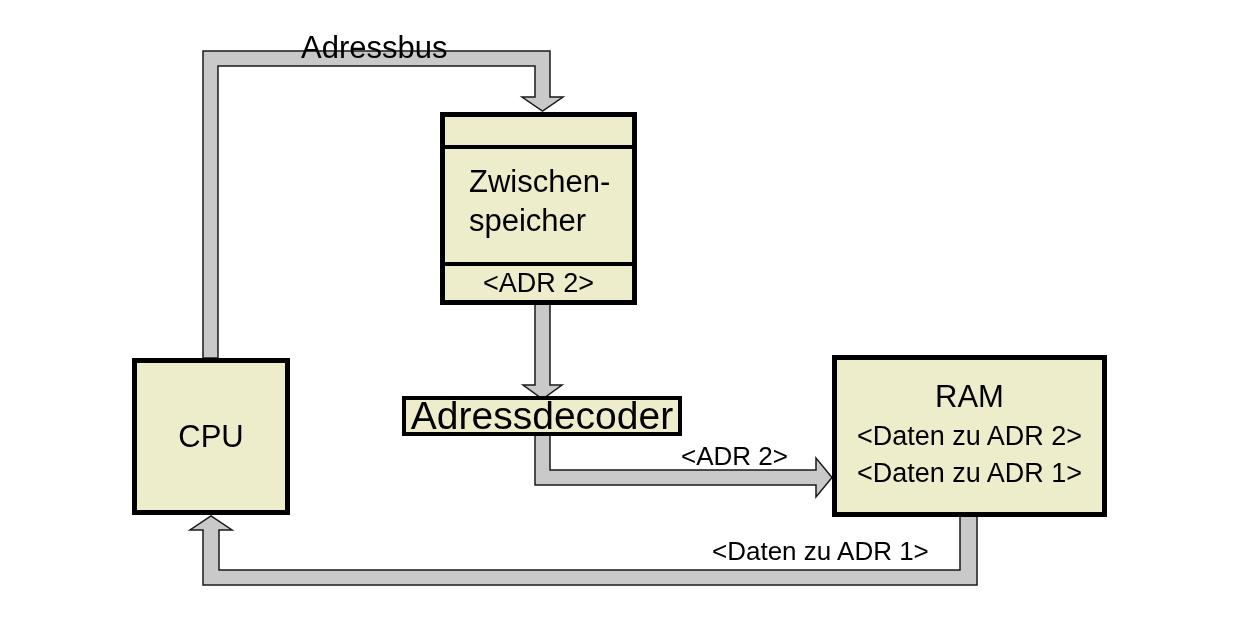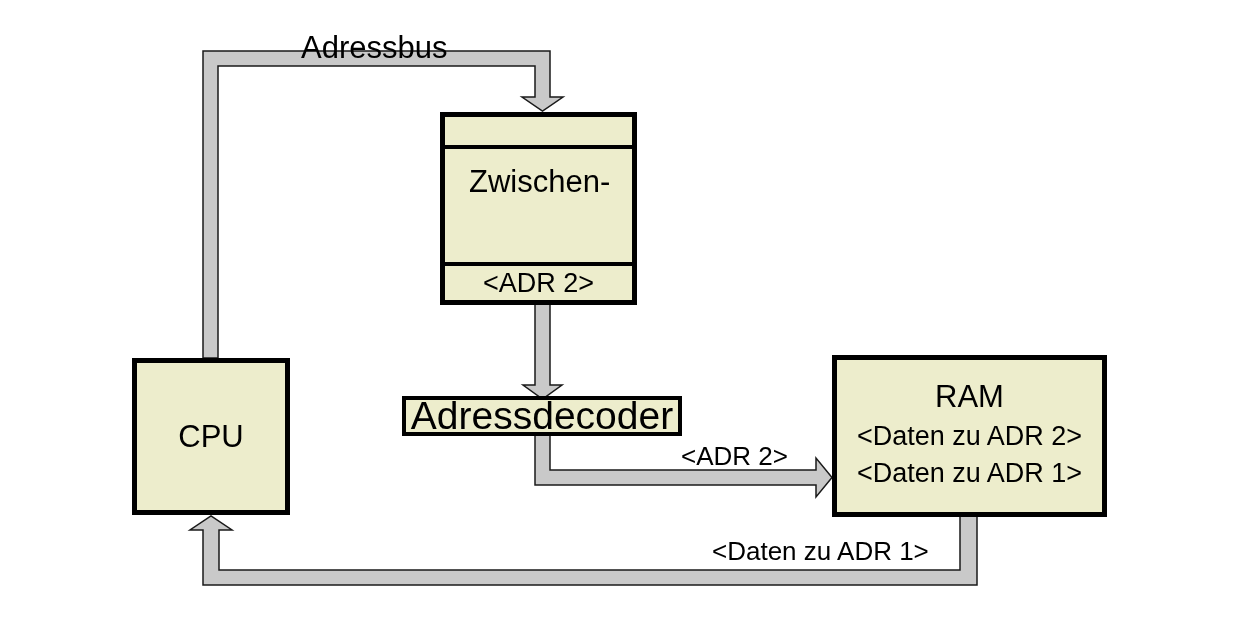--- a/index.html
+++ b/index.html
@@ -98,20 +98,21 @@
   </svg>
 
   <div class="node" id="cpu-box">
     <span class="label">CPU</span>
   </div>
 
   <div class="node" id="buffer-box">
     <div id="buffer-top-slot"></div>
     <div id="buffer-mid">
       <div>Zwischen-</div>
+      <div>speicher</div>
     </div>
     <div id="buffer-adr-slot">&lt;ADR 2&gt;</div>
   </div>
 
   <div class="node" id="decoder-box">
     <span class="label">Adressdecoder</span>
   </div>
 
   <div class="node" id="ram-box">
     <div class="ram-title">RAM</div>

